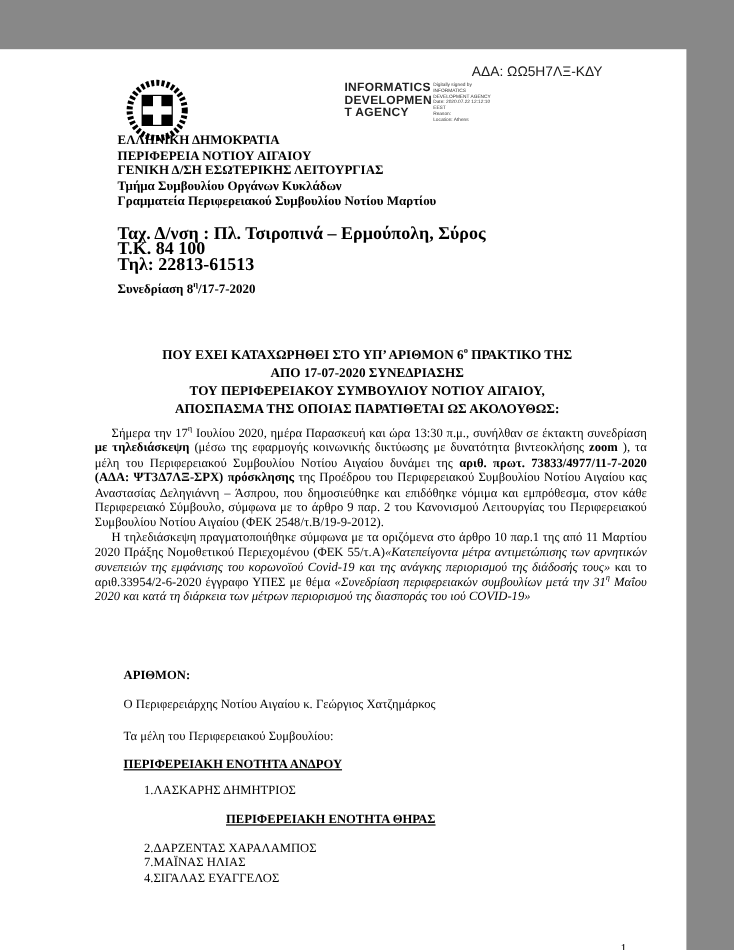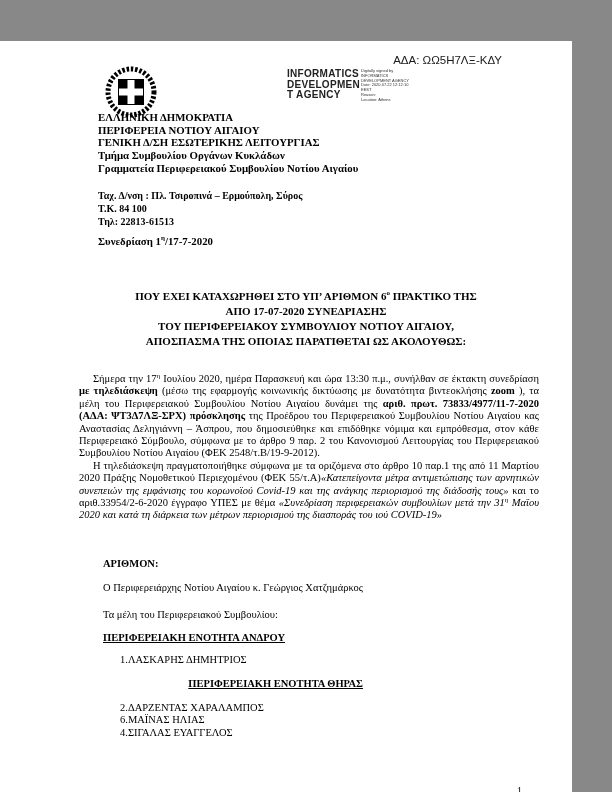--- a/index.html
+++ b/index.html
@@ -22,24 +22,24 @@
   .sig-big{
     font-family:"Liberation Sans","DejaVu Sans",sans-serif;
     font-size:10px;font-weight:bold;color:#222;line-height:10.5px;
     width:72px;letter-spacing:.3px;
   }
   .sig-small{
     font-family:"Liberation Sans","DejaVu Sans",sans-serif;
     font-size:4px;line-height:4.8px;color:#333;margin-left:2px;width:70px;
   }
   .letterhead{position:absolute;left:98px;top:70px;font-weight:bold;font-size:10.8px;line-height:12.7px;}
-  .contact{position:absolute;left:98px;top:148px;font-weight:bold;font-size:10px;line-height:13px;}
+  .contact{position:absolute;left:98px;top:148px;font-weight:bold;font-size:15px;line-height:13px;}
   .session{position:absolute;left:98px;top:194px;font-size:10.8px;}
   .title-block{position:absolute;left:77px;top:248px;width:458px;text-align:center;font-size:11px;line-height:15px;}
-  .bodytext{position:absolute;left:79px;top:332px;width:460px;font-size:10.5px;line-height:12.4px;text-align:justify;}
+  .bodytext{position:absolute;left:79px;top:315px;width:460px;font-size:10.5px;line-height:12.4px;text-align:justify;}
   .bodytext p{margin:0;text-indent:14px;}
   .attendees{position:absolute;left:103px;top:517px;font-size:10.5px;line-height:12.4px;}
   .att-heading{font-weight:bold;}
   .att-governor{margin-top:11.6px;}
   .att-intro{margin-top:14.6px;}
   .group-title{font-weight:bold;text-decoration:underline;}
   .gt-0{margin-top:10.6px;}
   .member-first{margin-top:9.6px;padding-left:17px;}
   .gt-1{margin-top:11.6px;text-align:right;}
   .member-list{margin-top:11.6px;padding-left:17px;}
@@ -76,30 +76,30 @@
       <div>Reason:</div>
       <div>Location: Athens</div>
     </div>
   </div>
 
   <div class="letterhead">
     <div>ΕΛΛΗΝΙΚΗ ΔΗΜΟΚΡΑΤΙΑ</div>
     <div>ΠΕΡΙΦΕΡΕΙΑ ΝΟΤΙΟΥ ΑΙΓΑΙΟΥ</div>
     <div>ΓΕΝΙΚΗ Δ/ΣΗ ΕΣΩΤΕΡΙΚΗΣ ΛΕΙΤΟΥΡΓΙΑΣ</div>
     <div>Τμήμα Συμβουλίου Οργάνων Κυκλάδων</div>
-    <div>Γραμματεία Περιφερειακού Συμβουλίου Νοτίου Αιγαίου</div>
+    <div>Γραμματεία Περιφερειακού Συμβουλίου Νοτίου Μαρτίου</div>
   </div>
 
   <div class="contact">
     <div>Ταχ. Δ/νση : Πλ. Τσιροπινά – Ερμούπολη, Σύρος</div>
     <div>Τ.Κ. 84 100</div>
     <div>Τηλ: 22813-61513</div>
   </div>
 
-  <div class="session"><span style="font-weight: bold;">Συνεδρίαση 1</span><sup style="font-weight: bold;">η</sup><span style="font-weight: bold;">/17-7-2020</span></div>
+  <div class="session"><span style="font-weight: bold;">Συνεδρίαση 8</span><sup style="font-weight: bold;">η</sup><span style="font-weight: bold;">/17-7-2020</span></div>
 
   <div class="title-block">
     <div><span style="font-weight: bold;">ΠΟΥ ΕΧΕΙ ΚΑΤΑΧΩΡΗΘΕΙ ΣΤΟ ΥΠ’ ΑΡΙΘΜΟΝ 6</span><sup style="font-weight: bold;">ο</sup><span style="font-weight: bold;"> ΠΡΑΚΤΙΚΟ ΤΗΣ</span></div>
     <div><span style="font-weight: bold;">ΑΠΟ 17-07-2020 ΣΥΝΕΔΡΙΑΣΗΣ</span></div>
     <div><span style="font-weight: bold;">ΤΟΥ ΠΕΡΙΦΕΡΕΙΑΚΟΥ ΣΥΜΒΟΥΛΙΟΥ ΝΟΤΙΟΥ ΑΙΓΑΙΟΥ,</span></div>
     <div><span style="font-weight: bold;">ΑΠΟΣΠΑΣΜΑ ΤΗΣ ΟΠΟΙΑΣ ΠΑΡΑΤΙΘΕΤΑΙ ΩΣ ΑΚΟΛΟΥΘΩΣ:</span></div>
   </div>
 
   <div class="bodytext">
     <p><span>Σήμερα την 17</span><sup>η</sup><span> Ιουλίου 2020, ημέρα Παρασκευή και ώρα 13:30 π.μ., συνήλθαν σε έκτακτη συνεδρίαση </span><span style="font-weight: bold;">με τηλεδιάσκεψη</span><span> (μέσω της εφαρμογής κοινωνικής δικτύωσης με δυνατότητα βιντεοκλήσης </span><span style="font-weight: bold;">zoom</span><span> ), τα μέλη του Περιφερειακού Συμβουλίου Νοτίου Αιγαίου δυνάμει της </span><span style="font-weight: bold;">αριθ. πρωτ. 73833/4977/11-7-2020 (ΑΔΑ: ΨΤ3Δ7ΛΞ-ΣΡΧ) πρόσκλησης</span><span> της Προέδρου του Περιφερειακού Συμβουλίου Νοτίου Αιγαίου κας Αναστασίας Δεληγιάννη – Άσπρου, που δημοσιεύθηκε και επιδόθηκε νόμιμα και εμπρόθεσμα, στον κάθε Περιφερειακό Σύμβουλο, σύμφωνα με το άρθρο 9 παρ. 2 του Κανονισμού Λειτουργίας του Περιφερειακού Συμβουλίου Νοτίου Αιγαίου (ΦΕΚ 2548/τ.Β/19-9-2012).</span></p>
@@ -110,20 +110,20 @@
     <div class="att-heading">ΑΡΙΘΜΟΝ:</div>
     <div class="att-governor">Ο Περιφερειάρχης Νοτίου Αιγαίου κ. Γεώργιος Χατζημάρκος</div>
     <div class="att-intro">Τα μέλη του Περιφερειακού Συμβουλίου:</div>
 
     <div class="group-title gt-0">ΠΕΡΙΦΕΡΕΙΑΚΗ ΕΝΟΤΗΤΑ ΑΝΔΡΟΥ</div>
     <div class="member-first">1.ΛΑΣΚΑΡΗΣ ΔΗΜΗΤΡΙΟΣ</div>
 
     <div class="group-title gt-1">ΠΕΡΙΦΕΡΕΙΑΚΗ ΕΝΟΤΗΤΑ ΘΗΡΑΣ</div>
     <div class="member-list">
       <div>2.ΔΑΡΖΕΝΤΑΣ ΧΑΡΑΛΑΜΠΟΣ</div>
-      <div>6.ΜΑΪΝΑΣ ΗΛΙΑΣ</div>
+      <div>7.ΜΑΪΝΑΣ ΗΛΙΑΣ</div>
       <div>4.ΣΙΓΑΛΑΣ ΕΥΑΓΓΕΛΟΣ</div>
     </div>
   </div>
 
   <div class="pageno">1</div>
 
 </div>
 
 </body></html>

